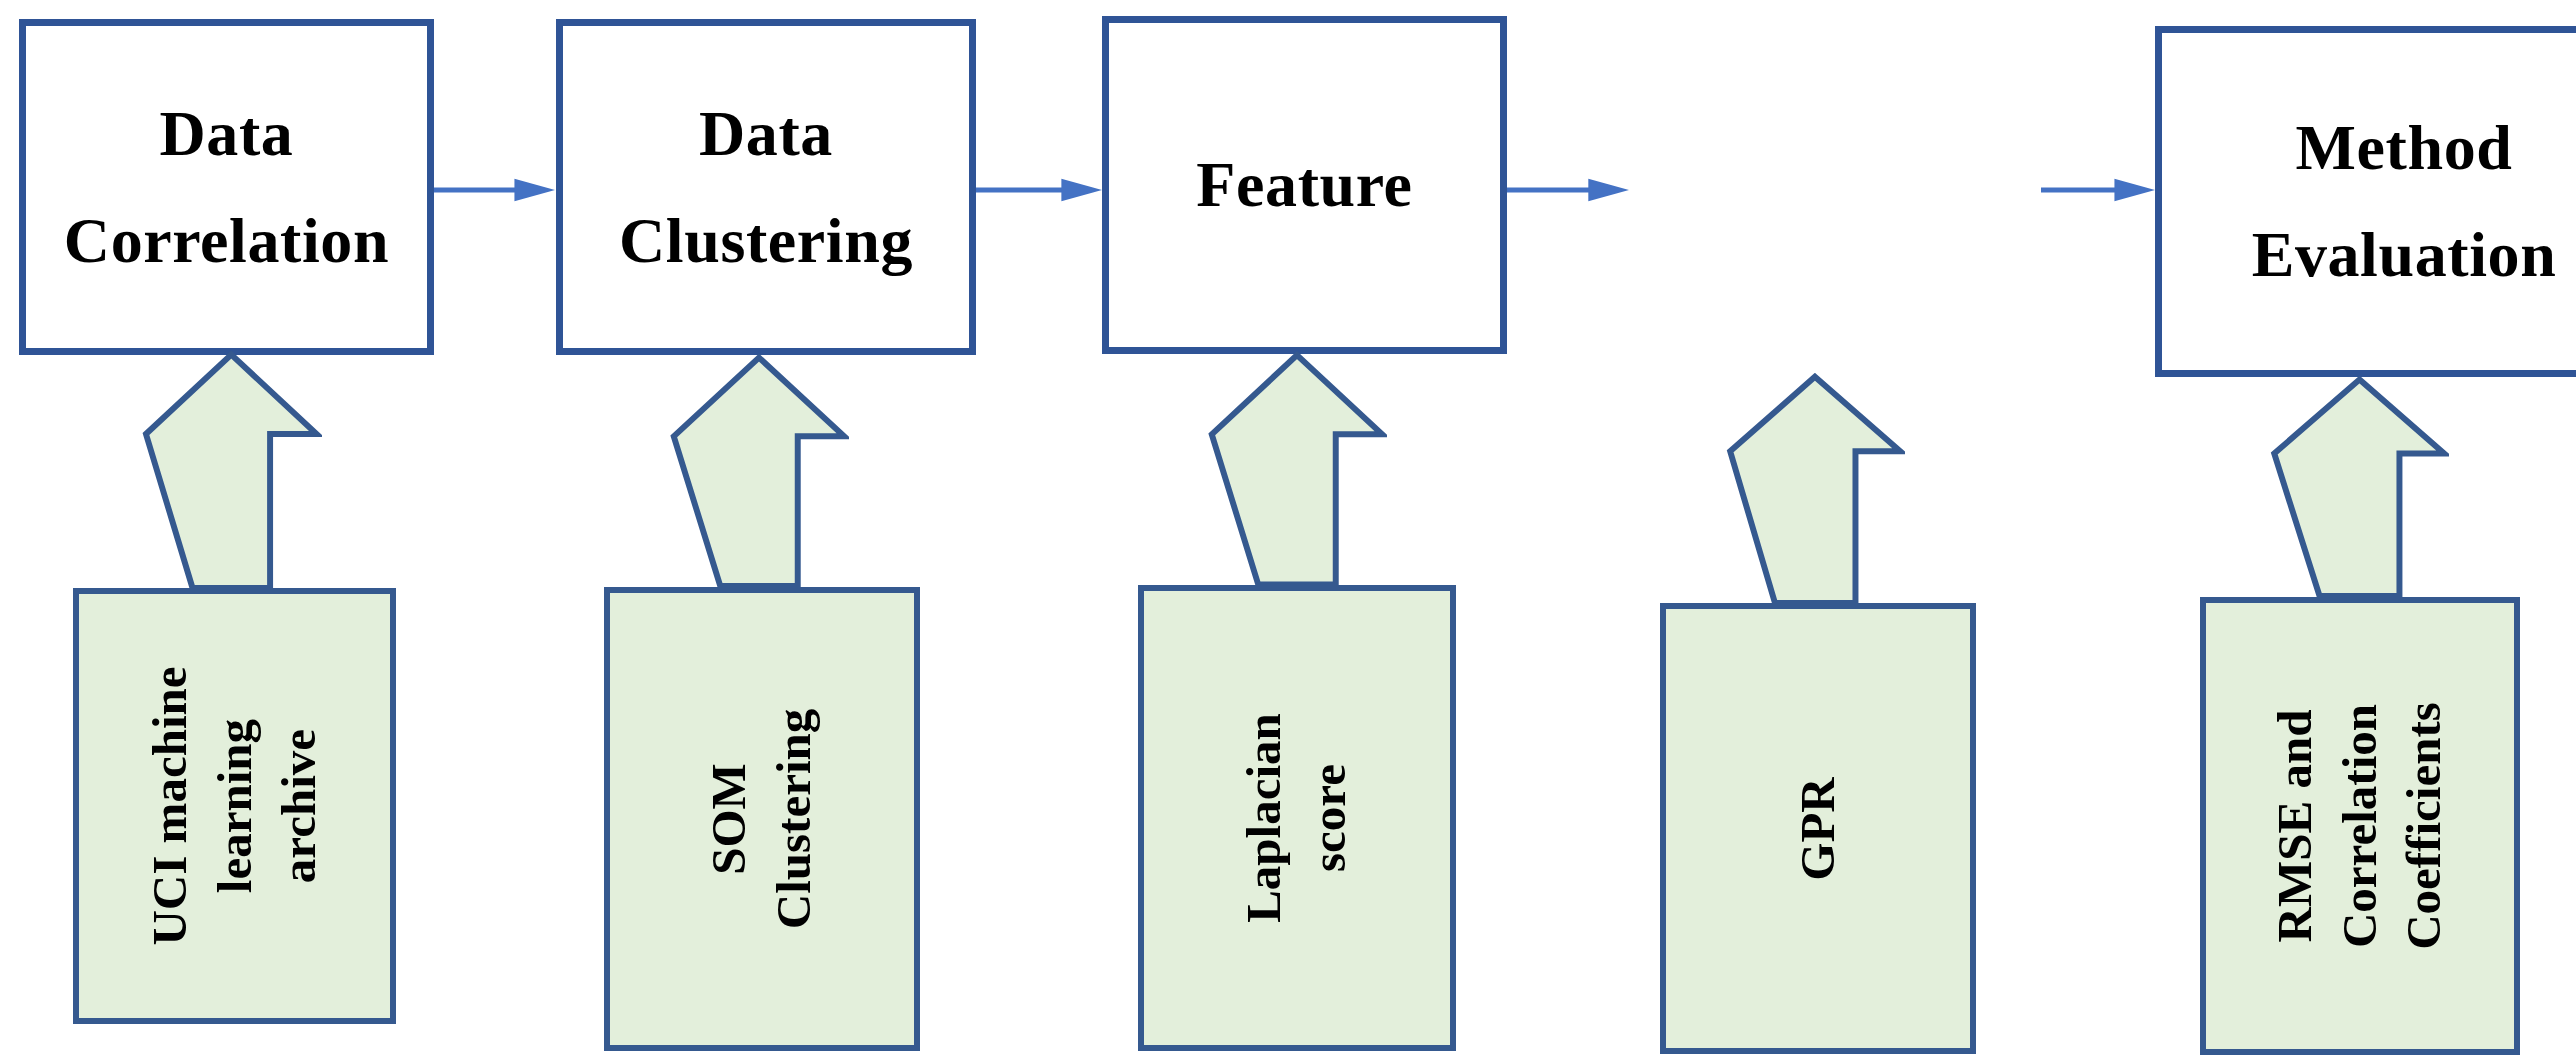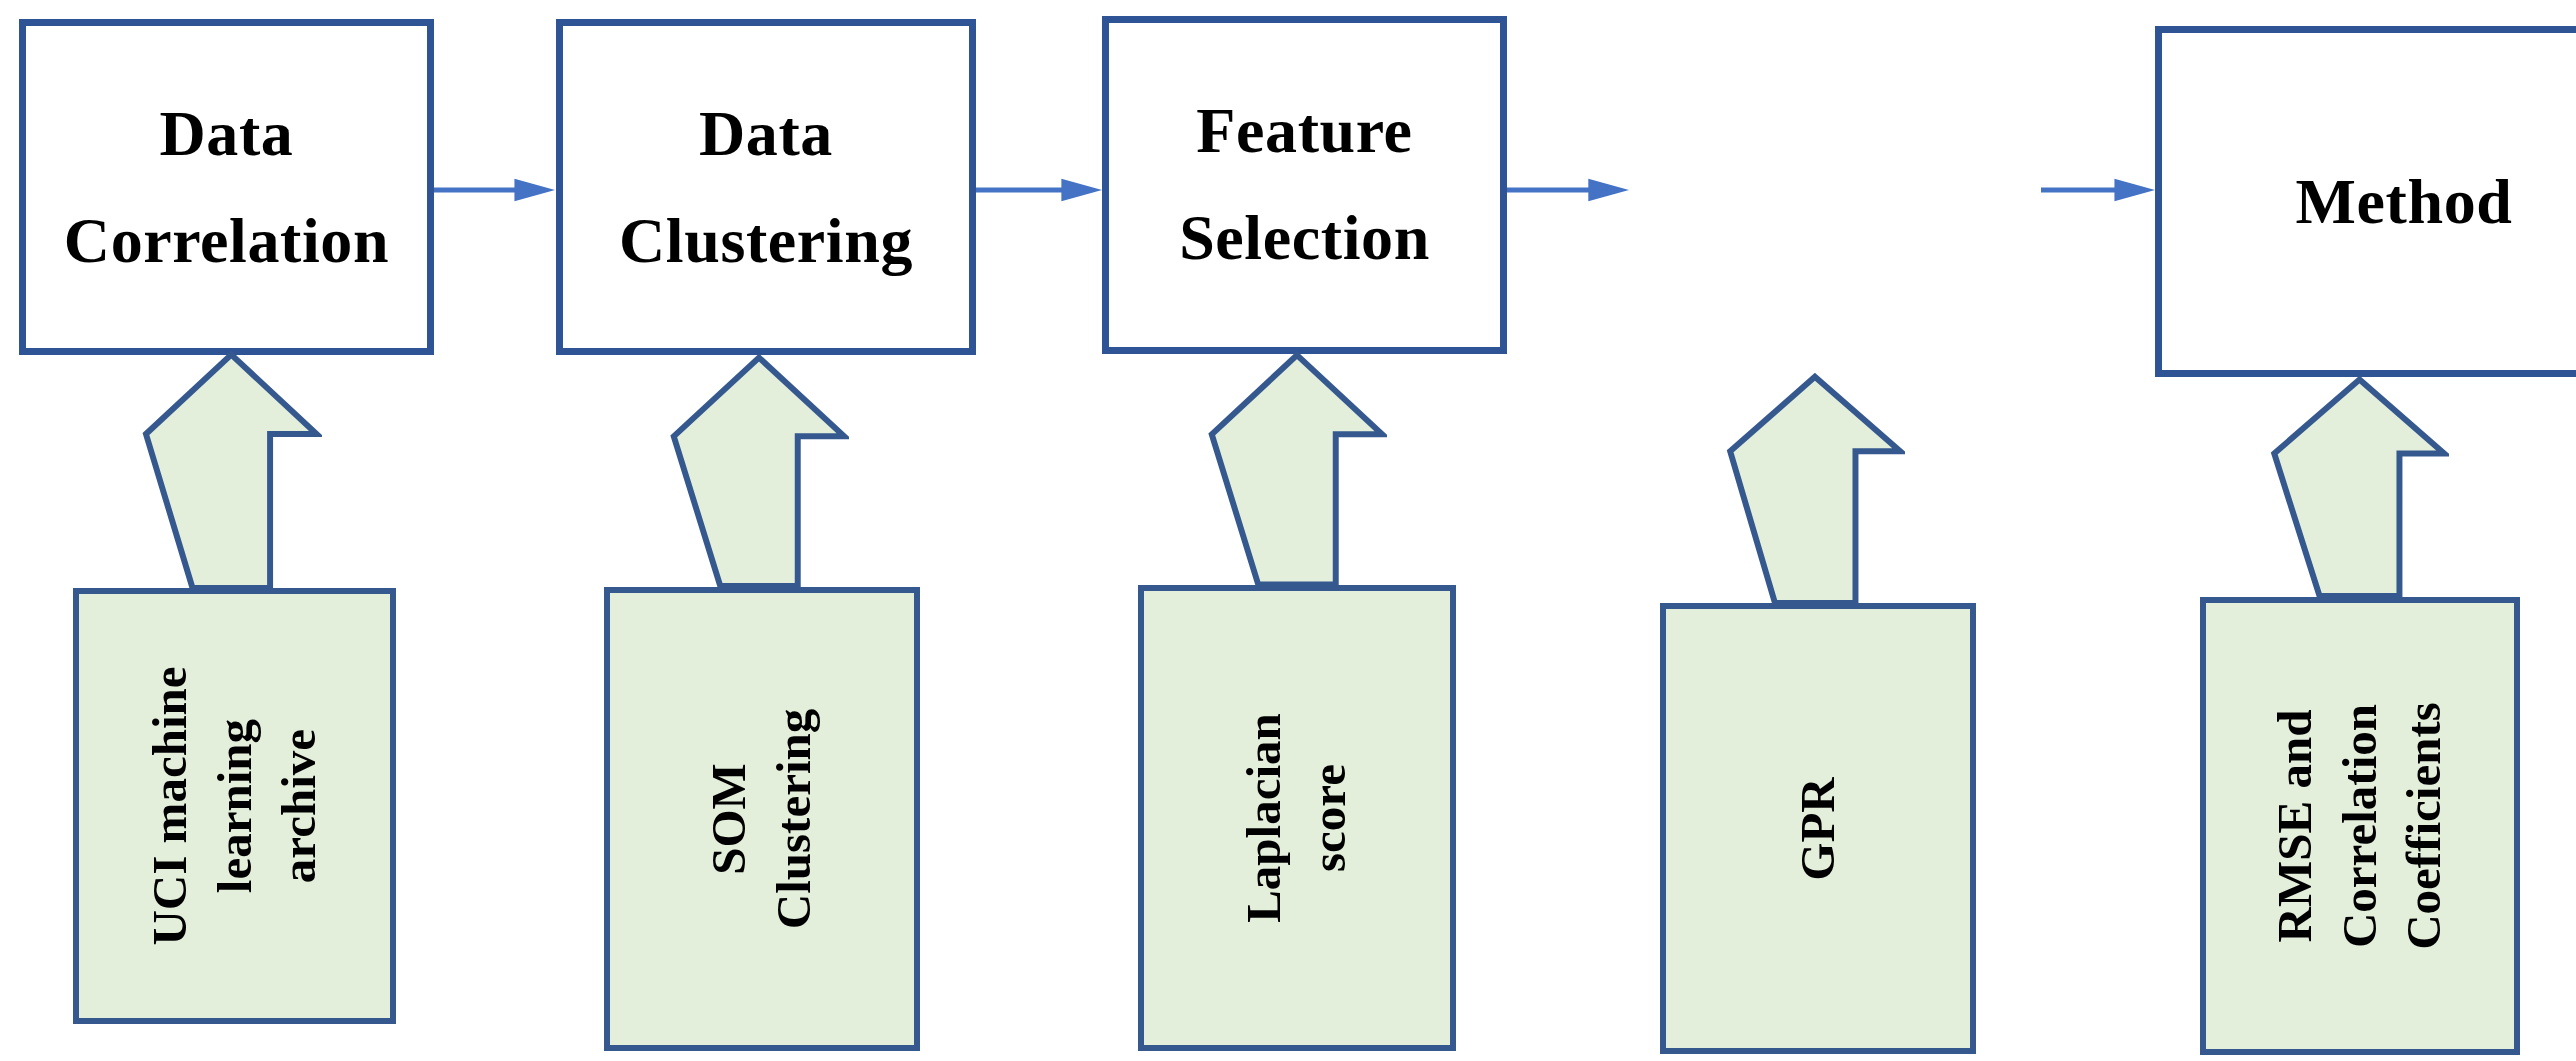--- a/index.html
+++ b/index.html
@@ -60,24 +60,24 @@
   <div class="stage b1">
     <span class="ln">Data</span>
     <span class="ln">Correlation</span>
   </div>
   <div class="stage b2">
     <span class="ln">Data</span>
     <span class="ln">Clustering</span>
   </div>
   <div class="stage b3">
     <span class="ln">Feature</span>
-    <span class="ln">Selection</span>
   </div>
   <div class="stage b5">
     <span class="ln">Method</span>
+    <span class="ln">Evaluation</span>
   </div>
 
   <svg class="connector" style="left:434px;top:175px;" width="121" height="30" viewBox="0 0 203 50">
     <line class="conn-line" x1="0" y1="25" x2="140" y2="25"></line>
     <polygon class="conn-head" points="135,6 203,25 135,44"></polygon>
   </svg>
   <svg class="connector" style="left:976px;top:175px;" width="126" height="30" viewBox="0 0 211 50">
     <line class="conn-line" x1="0" y1="25" x2="148" y2="25"></line>
     <polygon class="conn-head" points="143,6 211,25 143,44"></polygon>
   </svg>

